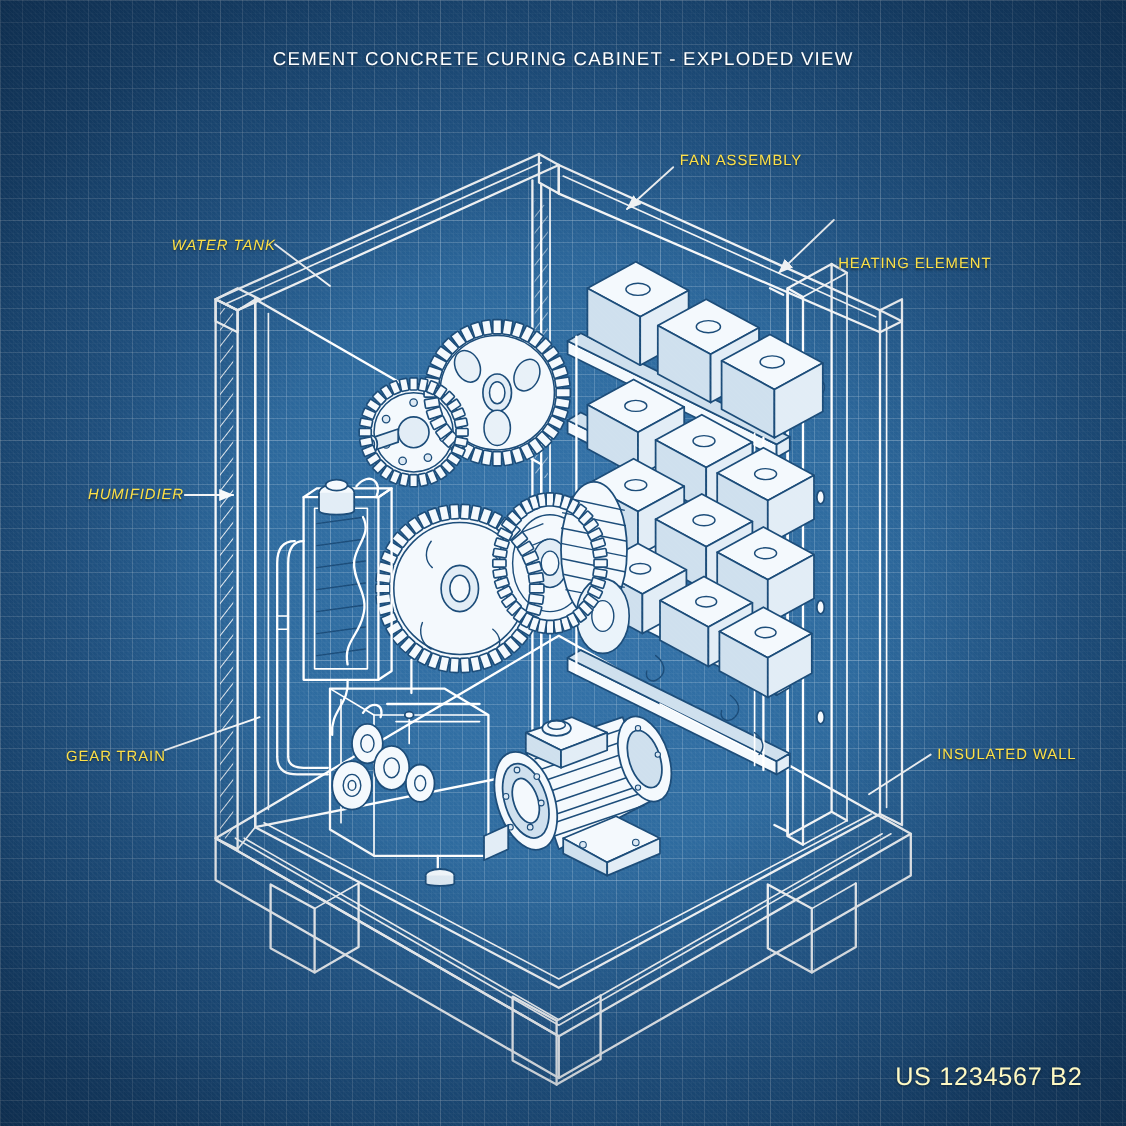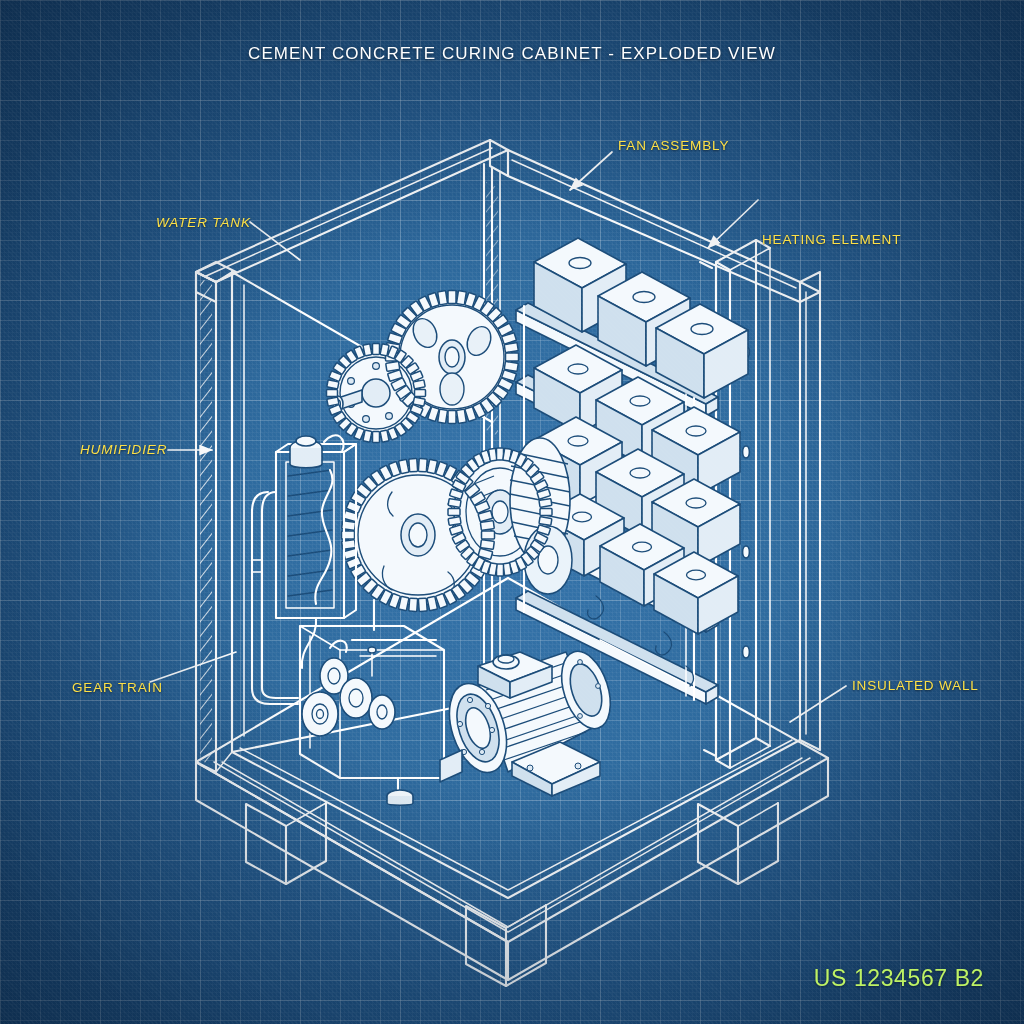--- a/index.html
+++ b/index.html
@@ -38,21 +38,21 @@
   .ttl{
     position:absolute;top:44px;left:0;width:100%;text-align:center;
     color:#ffffff;font-size:17px;letter-spacing:1.1px;font-weight:400;
     text-shadow:0 1px 3px rgba(0,0,0,.45);
   }
   .lbl{
     position:absolute;color:#fde047;font-size:13.5px;letter-spacing:.85px;
     white-space:nowrap;text-shadow:0 1px 2px rgba(0,0,0,.5);
   }
   .pat{
-    position:absolute;right:40px;bottom:32px;color:#bef264;
+    position:absolute;right:40px;bottom:32px;color:#fef9c3;
     font-size:23px;letter-spacing:.6px;text-shadow:0 1px 3px rgba(0,0,0,.45);
   }
   svg{position:absolute;inset:0;}
   .dw{fill:none;stroke:#ffffff;stroke-width:2.1;stroke-linejoin:round;stroke-linecap:round;}
   .dwt{fill:none;stroke:#ffffff;stroke-width:1.5;stroke-linejoin:round;stroke-linecap:round;}
   .sld{fill:#f4f9fd;stroke:#1b4c79;stroke-width:1.6;stroke-linejoin:round;}
   .sld2{fill:#e2edf6;stroke:#1b4c79;stroke-width:1.6;stroke-linejoin:round;}
   .sld3{fill:#cfe0ee;stroke:#1b4c79;stroke-width:1.6;stroke-linejoin:round;}
   .sldl{fill:none;stroke:#1b4c79;stroke-width:1.3;stroke-linejoin:round;stroke-linecap:round;}
   .ldr{fill:none;stroke:#ffffff;stroke-width:1.7;stroke-linecap:round;}
@@ -647,17 +647,17 @@
 
   <div id="bg-vig"></div>
   <div id="bg-noise"></div>
 
   <div class="ttl">CEMENT CONCRETE CURING CABINET - EXPLODED VIEW</div>
 
   <div class="lbl" style="left:618px;top:138px;">FAN ASSEMBLY</div>
   <div class="lbl" style="left:762px;top:188px;margin-top:44px;">HEATING ELEMENT</div>
   <div class="lbl" style="left:156px;top:215px;font-style:italic;">WATER TANK</div>
   <div class="lbl" style="left:80px;top:442px;font-style:italic;">HUMIFIDIER</div>
-  <div class="lbl" style="left:60px;top:680px;padding-left:12px;">GEAR TRAIN</div>
+  <div class="lbl" style="left:60px;top:680px;">GEAR TRAIN</div>
   <div class="lbl" style="left:852px;top:678px;text-align:right;">INSULATED WALL</div>
 
   <div class="pat">US 1234567 B2</div>
 </div>
 
 </body></html>

